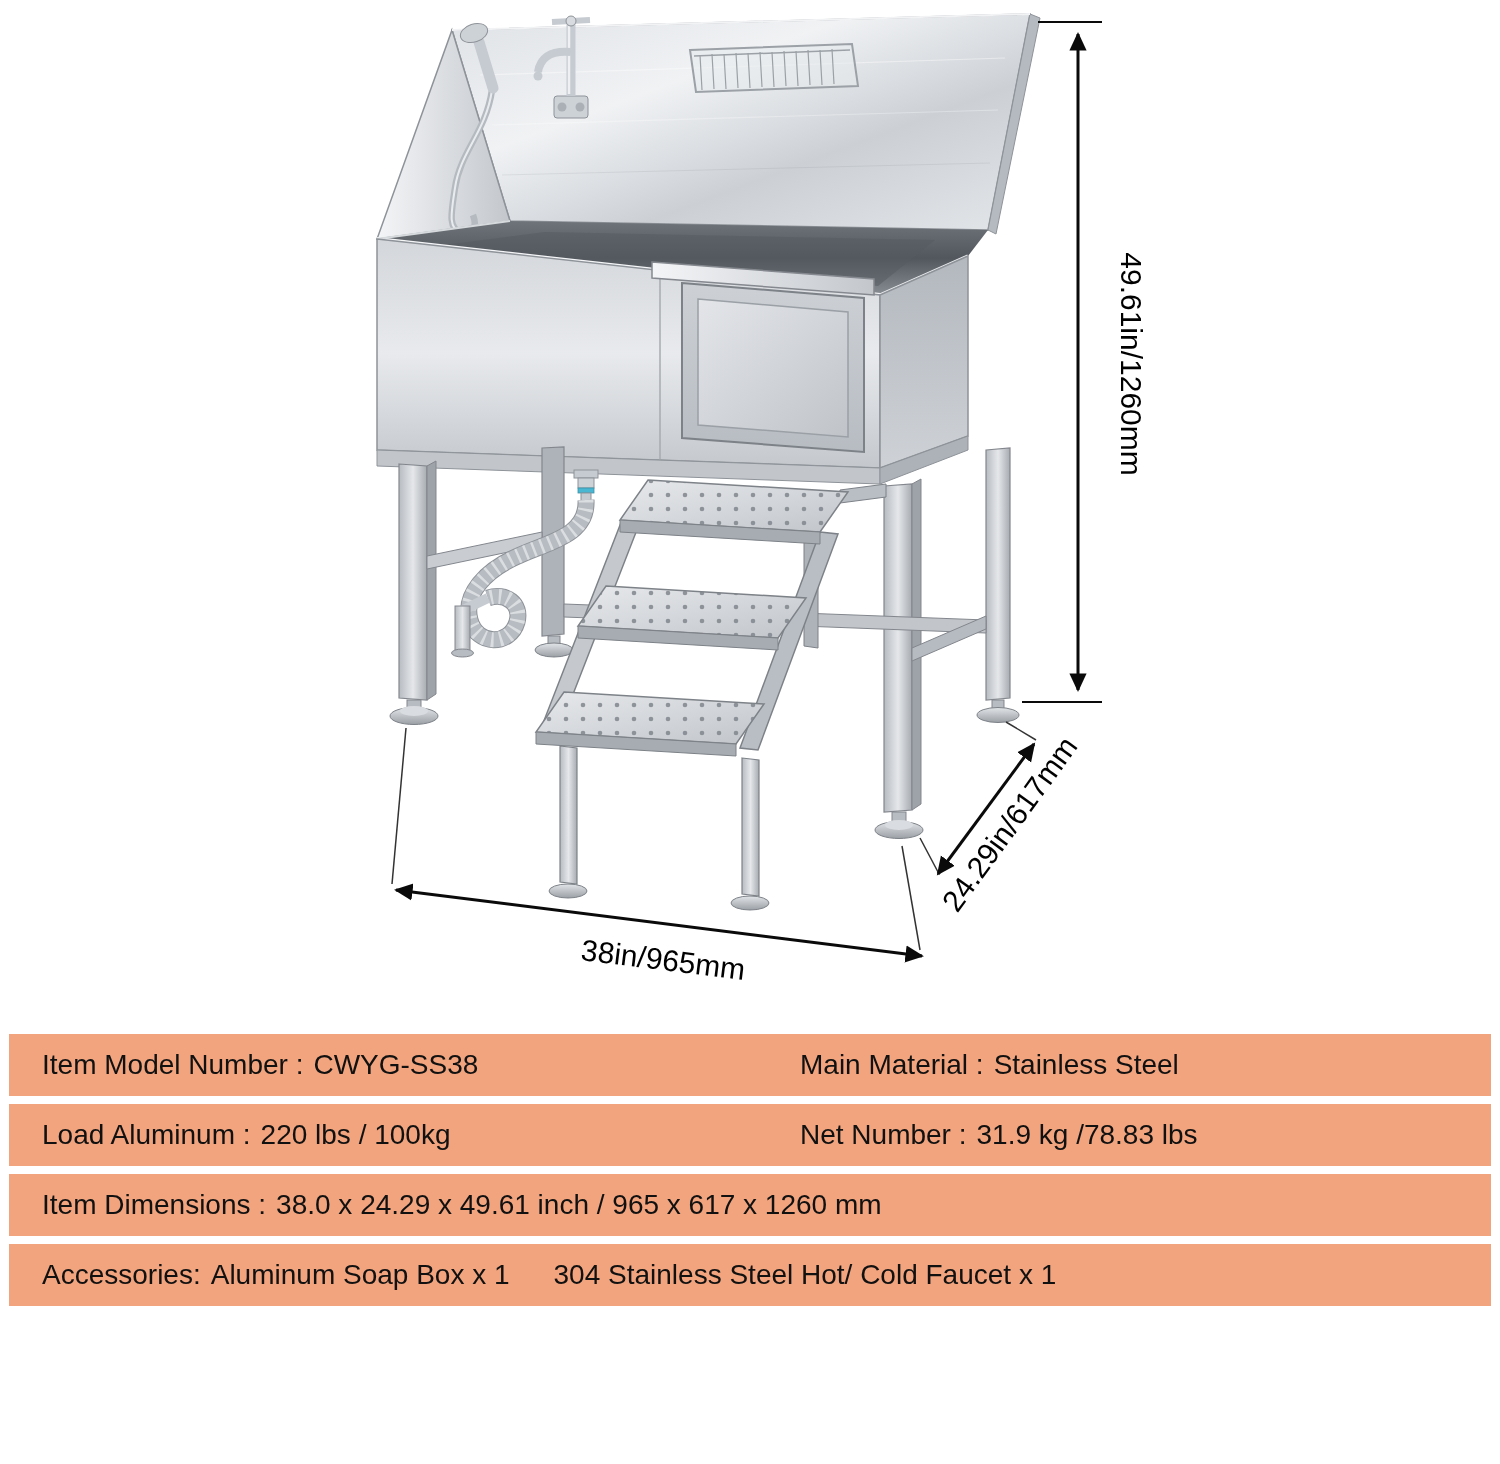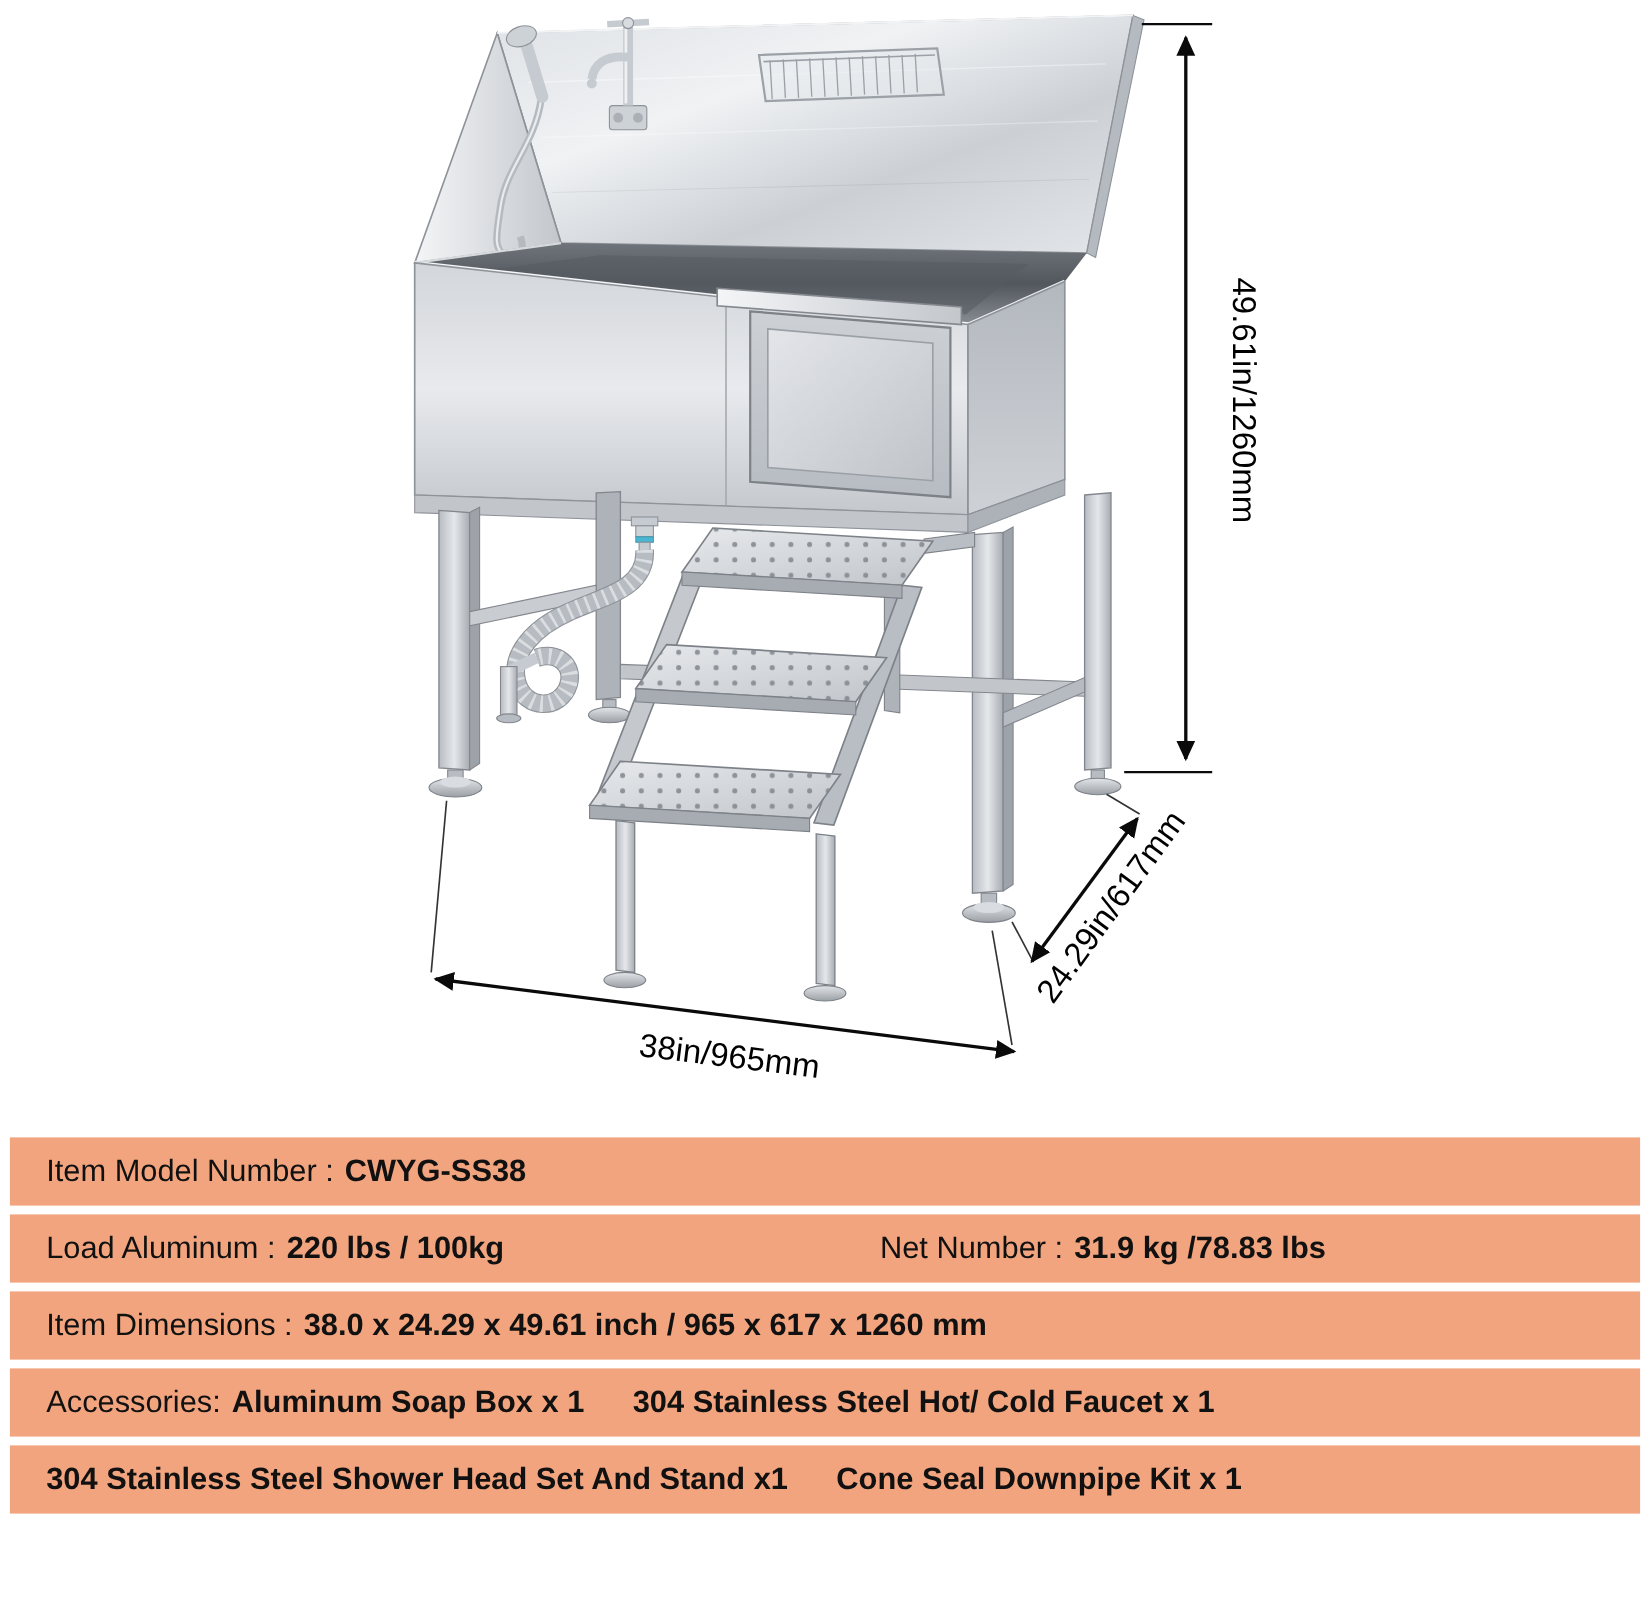--- a/index.html
+++ b/index.html
@@ -17,21 +17,21 @@
     display:flex;
     align-items:center;
     padding:0 33px;
     font-size:28px;
     color:#111;
     white-space:nowrap;
   }
   .cell{ display:flex; align-items:baseline; }
   .cell.left{ width:758px; flex:0 0 auto; }
   .lbl{ font-weight:400; margin-right:10px; }
-  .val{ font-weight:700; }
+  .val{ font-weight:400; }
   .gap{ margin-left:44px; }
   .gap-md{ margin-left:48px; }
   .gap-xs{ margin-left:30px; }
   .dim-label{ font-size:30px; font-weight:500; fill:#000; font-family:"Liberation Sans", sans-serif; }
 </style>
 </head>
 <body>
 
 <div class="canvas">
 
@@ -234,20 +234,24 @@
     </svg>
   </div>
 
   <div class="specs">
 
     <div class="spec-row">
       <div class="cell left">
         <span class="lbl">Item Model Number :</span>
         <span class="val">CWYG-SS38</span>
       </div>
+      <div class="cell">
+        <span class="lbl">Main Material :</span>
+        <span class="val">Stainless Steel</span>
+      </div>
     </div>
 
     <div class="spec-row">
       <div class="cell left">
         <span class="lbl">Load Aluminum :</span>
         <span class="val">220 lbs / 100kg</span>
       </div>
       <div class="cell">
         <span class="lbl">Net Number :</span>
         <span class="val">31.9 kg /78.83 lbs</span>
@@ -258,20 +262,16 @@
       <span class="lbl">Item Dimensions :</span>
       <span class="val">38.0 x 24.29 x 49.61 inch / 965 x 617 x 1260 mm</span>
     </div>
 
     <div class="spec-row">
       <span class="lbl">Accessories:</span>
       <span class="val">Aluminum Soap Box x 1</span>
       <span class="val gap">304 Stainless Steel Hot/ Cold Faucet x 1</span>
     </div>
 
-    <div class="spec-row">
-      <span class="val">304 Stainless Steel Shower Head Set And Stand x1</span>
-      <span class="val gap">Cone Seal Downpipe Kit x 1</span>
-    </div>
 
 
   </div>
 </div>
 
 </body></html>

